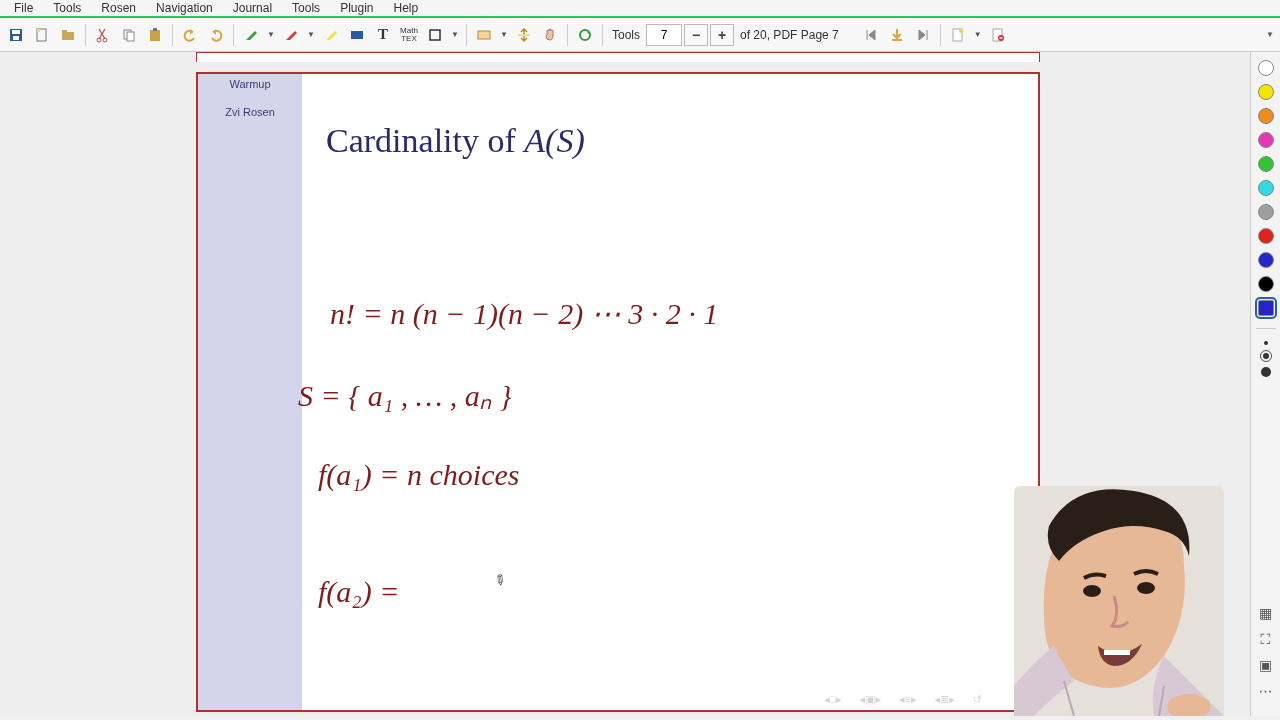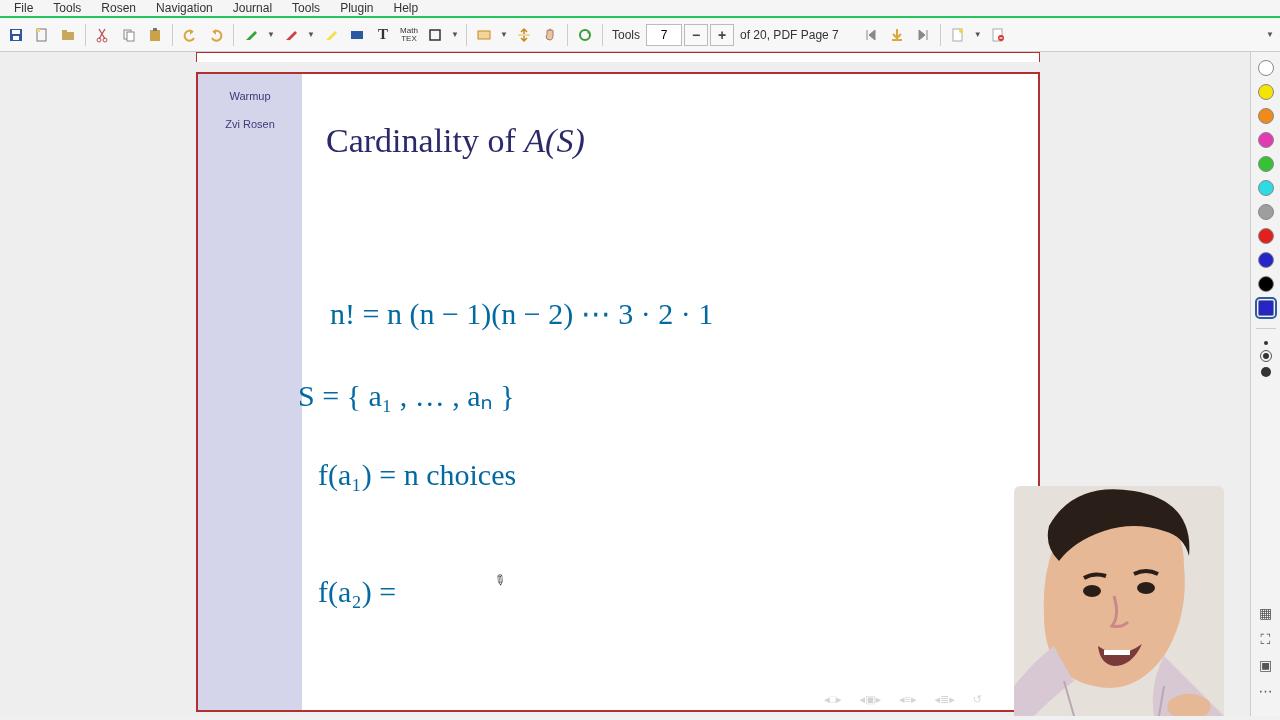--- a/index.html
+++ b/index.html
@@ -18,32 +18,32 @@
   .pm-btn { width: 24px; height: 22px; display: flex; align-items: center; justify-content: center; border: 1px solid #bbb; background: #f9f9f9; cursor: pointer; font-size: 14px; font-weight: bold; color: #444; }
   .page-lbl { margin: 0 4px; color: #333; }
   .icon-svg { width: 16px; height: 16px; }
   
   
   .workspace { position: relative; width: 100%; height: calc(720px - 56px); background: #eeeeee; overflow: hidden; }
   
   .page-shadow-top { position: absolute; left: 196px; top: 0; width: 844px; height: 10px; background: #fff; border: 1px solid #b03030; border-bottom: none; }
   
   .page { position: absolute; left: 196px; top: 20px; width: 844px; height: 640px; background: #fff; border: 2px solid #b03030; display: flex; }
-  .page-sidebar { width: 104px; background: #d4d4ea; display: flex; flex-direction: column; align-items: center; padding-top: 16px; font-size: 11px; color: #3a3a7a; }
+  .page-sidebar { width: 104px; background: #d4d4ea; display: flex; flex-direction: column; align-items: center; padding-top: 4px; font-size: 11px; color: #3a3a7a; }
   .page-sidebar .warm { font-weight: 500; margin-bottom: 16px; }
   .page-sidebar .auth { }
   .page-content { flex: 1; position: relative; padding: 20px 24px; color: #222; }
   
   .slide-title { text-align: left; margin: 28px 0 50px 0; font-size: 34px; color: #2a2a6a; font-family: 'Georgia', serif; }
   .slide-title em { font-style: italic; }
   
   .body-text { font-size: 22px; margin: 0 0 24px 6px; font-family: 'Georgia', serif; color: #222; }
   .body-text em { font-style: italic; }
   
-  .hw { position: absolute; font-family: 'Segoe Script', 'Comic Sans MS', cursive; color: #0369a1; font-size: 30px; white-space: nowrap; }
+  .hw { position: absolute; font-family: 'Segoe Script', 'Comic Sans MS', cursive; color: #7f1d1d; font-size: 30px; font-style: italic; white-space: nowrap; }
   .hw1 { left: 28px; top: 222px; }
   .hw2 { left: -4px; top: 300px; }
   .hw3 { left: 16px; top: 384px; }
   .hw4 { left: 16px; top: 456px; margin-top: 45px; }
   
   .cursor-pen { position: absolute; left: 192px; top: 498px; font-size: 14px; color: #444; transform: rotate(40deg); }
   
   
   .webcam { position: absolute; right: 56px; bottom: 0; width: 210px; height: 230px; border-radius: 6px 6px 0 0; overflow: hidden; }
   .webcam svg { width: 100%; height: 100%; }

